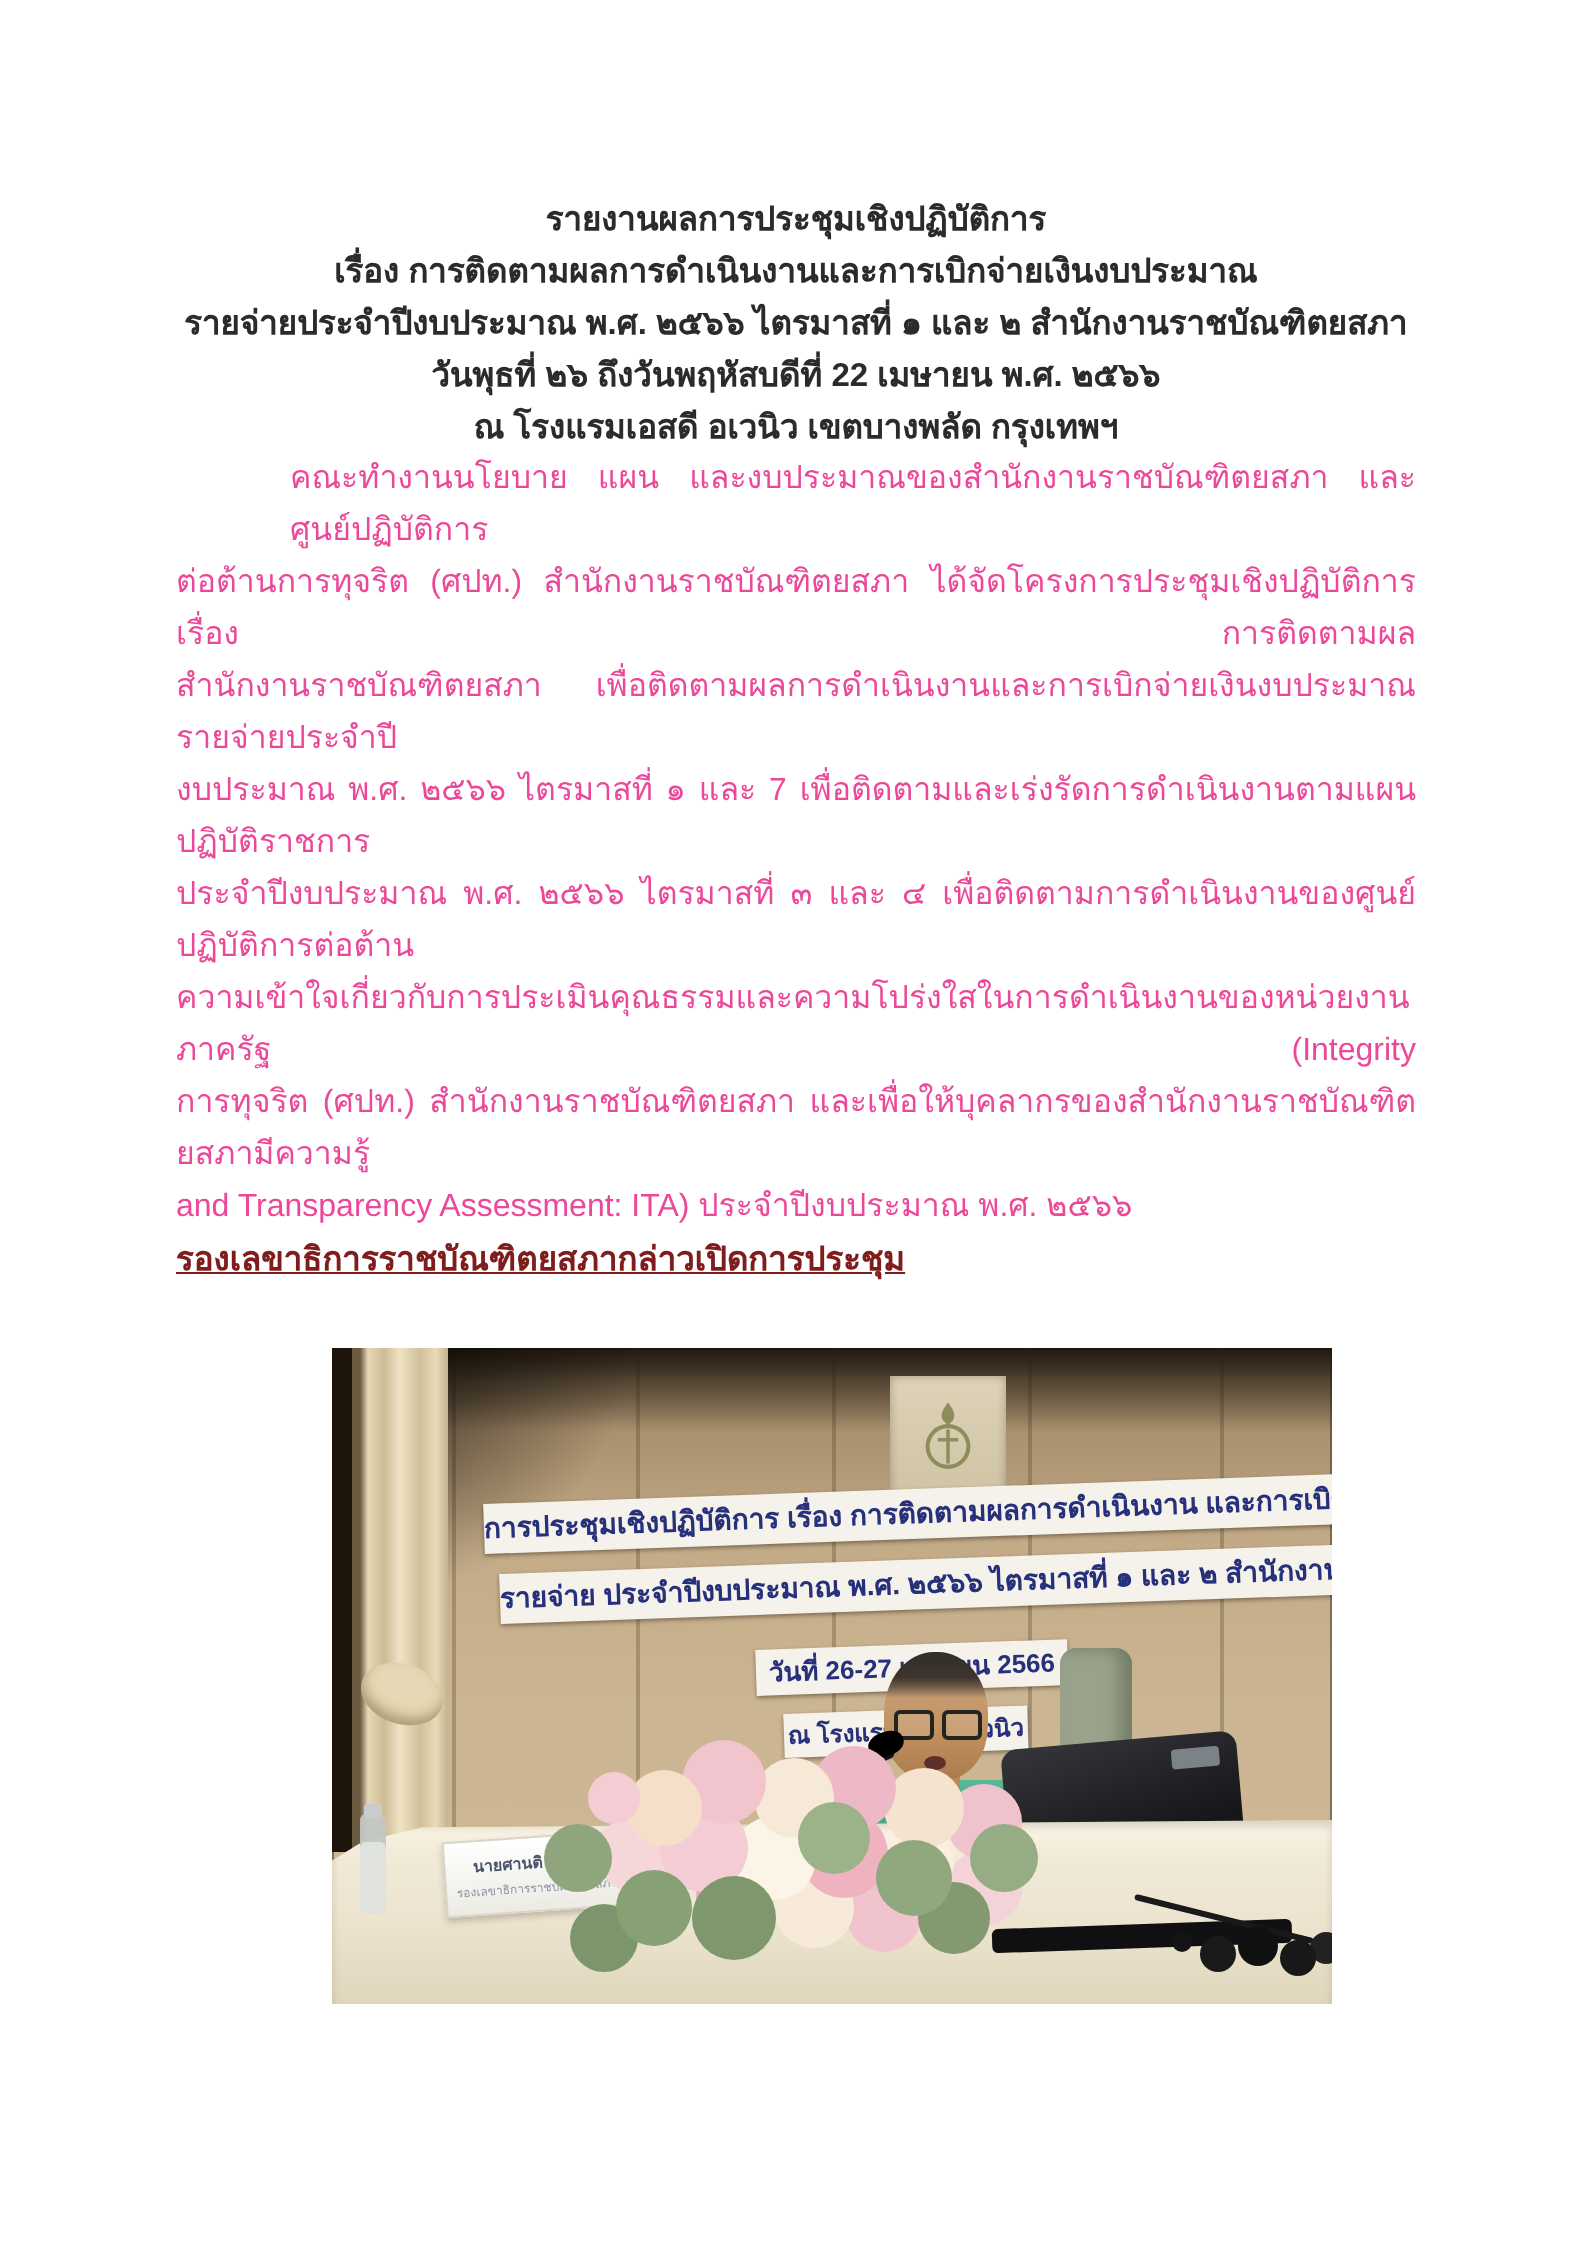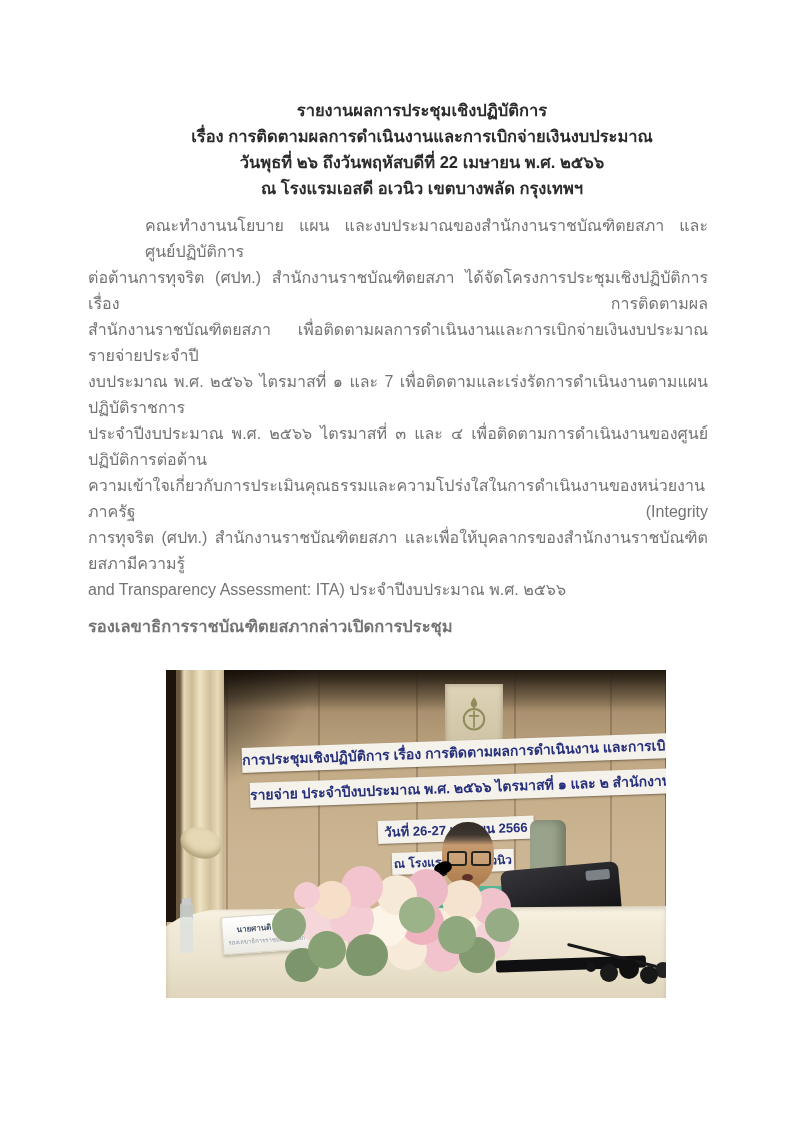--- a/index.html
+++ b/index.html
@@ -1,26 +1,26 @@
 <!DOCTYPE html>
 <html><head>
 <meta charset="utf-8">
 <style>
   html,body{margin:0;padding:0;background:#ffffff;}
   .page{
     position:relative;width:794px;height:1123px;background:#ffffff;
     font-family:"Liberation Sans",sans-serif;color:#2d2d2d;overflow:hidden;
     box-sizing:border-box;padding:97px 86px 0 88px;
   }
-  .title-block{width:620px;text-align:center;font-weight:700;font-size:16.5px;line-height:26px;color:#2b2b2b;margin-left:24px;}
-  .para{width:620px;margin-top:12px;font-size:16px;line-height:26px;color:#737373;}
+  .title-block{width:620px;text-align:center;font-weight:700;font-size:16.5px;line-height:26px;color:#2b2b2b;}
+  .para{width:620px;font-size:16px;line-height:26px;color:#ec4899;}
   .jline{text-align:justify;text-align-last:justify;}
   .indent{padding-left:57px;}
   .lastline{text-align:left;}
-  .section-heading{margin-top:10px;font-weight:700;font-size:16.5px;line-height:26px;color:#737373;}
+  .section-heading{font-weight:700;font-size:16.5px;line-height:26px;color:#7f1d1d;text-decoration:underline;}
 
   
   .photo{
     position:relative;width:500px;height:328px;margin:31px 0 0 78px;overflow:hidden;
     background:linear-gradient(180deg,#40352a 0%,#7d6b51 5%,#a98f6d 12%,#c3ab87 30%,#ccb592 55%,#cfb995 100%);
     box-shadow:inset 0 0 0 1px rgba(40,32,20,.45);
   }
   .photo *{position:absolute;}
   .seam{top:0;width:2px;height:242px;background:rgba(80,64,44,.30);}
   .wall-shade{left:0;top:0;right:0;height:42px;background:linear-gradient(180deg,rgba(18,11,4,.65),rgba(18,11,4,0));}
@@ -78,20 +78,21 @@
       60px 50px 0 6px #e9a9ba,100px 55px 0 7px #f7ead9,135px 58px 0 6px #f1c3cc;}
 </style>
 </head>
 <body>
 
 <div class="page">
 
   <div class="title-block">
     <div>รายงานผลการประชุมเชิงปฏิบัติการ</div>
     <div>เรื่อง การติดตามผลการดำเนินงานและการเบิกจ่ายเงินงบประมาณ</div>
+    <div>รายจ่ายประจำปีงบประมาณ พ.ศ. ๒๕๖๖ ไตรมาสที่ ๑ และ ๒ สำนักงานราชบัณฑิตยสภา</div>
     <div>วันพุธที่ ๒๖ ถึงวันพฤหัสบดีที่ 22 เมษายน พ.ศ. ๒๕๖๖</div>
     <div>ณ โรงแรมเอสดี อเวนิว เขตบางพลัด กรุงเทพฯ</div>
   </div>
 
   <div class="para">
     <div class="jline indent">คณะทำงานนโยบาย แผน และงบประมาณของสำนักงานราชบัณฑิตยสภา และ ศูนย์ปฏิบัติการ</div>
     <div class="jline">ต่อต้านการทุจริต (ศปท.) สำนักงานราชบัณฑิตยสภา ได้จัดโครงการประชุมเชิงปฏิบัติการ เรื่อง การติดตามผล</div>
     <div class="jline">สำนักงานราชบัณฑิตยสภา เพื่อติดตามผลการดำเนินงานและการเบิกจ่ายเงินงบประมาณรายจ่ายประจำปี</div>
     <div class="jline">งบประมาณ พ.ศ. ๒๕๖๖ ไตรมาสที่ ๑ และ 7 เพื่อติดตามและเร่งรัดการดำเนินงานตามแผนปฏิบัติราชการ</div>
     <div class="jline">ประจำปีงบประมาณ พ.ศ. ๒๕๖๖ ไตรมาสที่ ๓ และ ๔ เพื่อติดตามการดำเนินงานของศูนย์ปฏิบัติการต่อต้าน</div>

